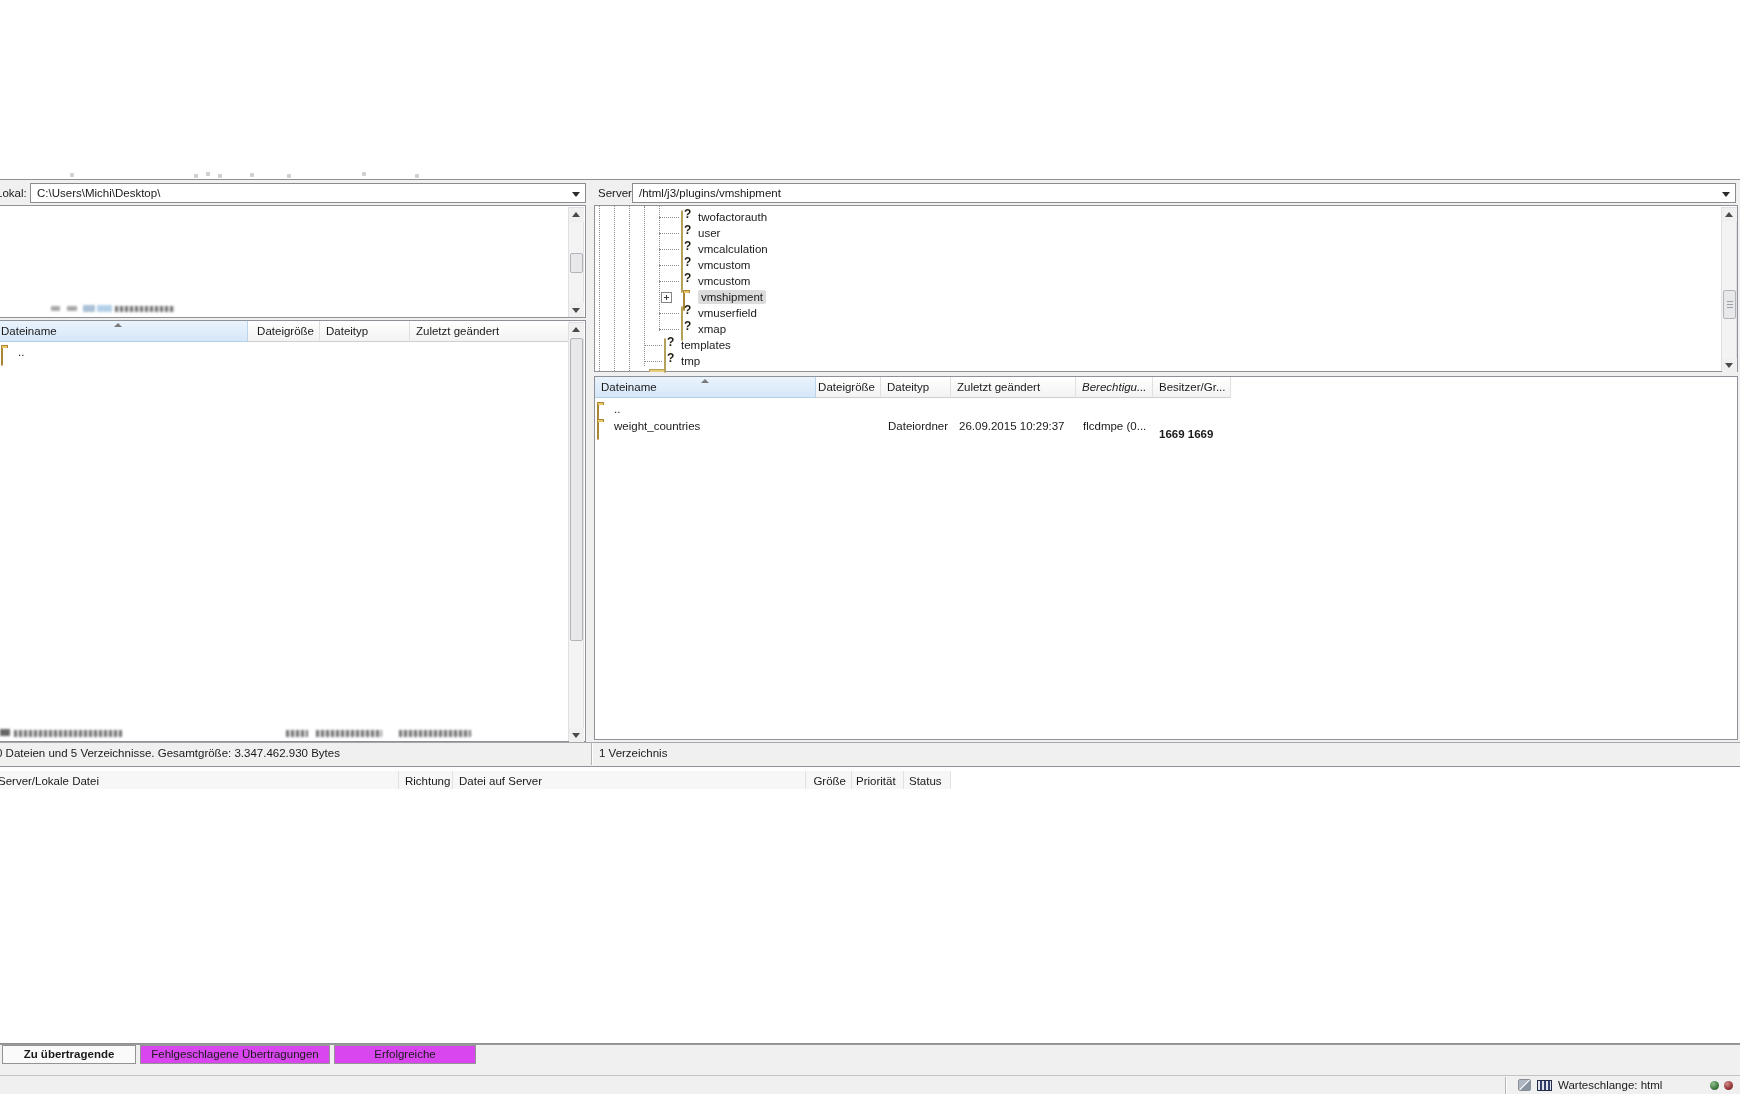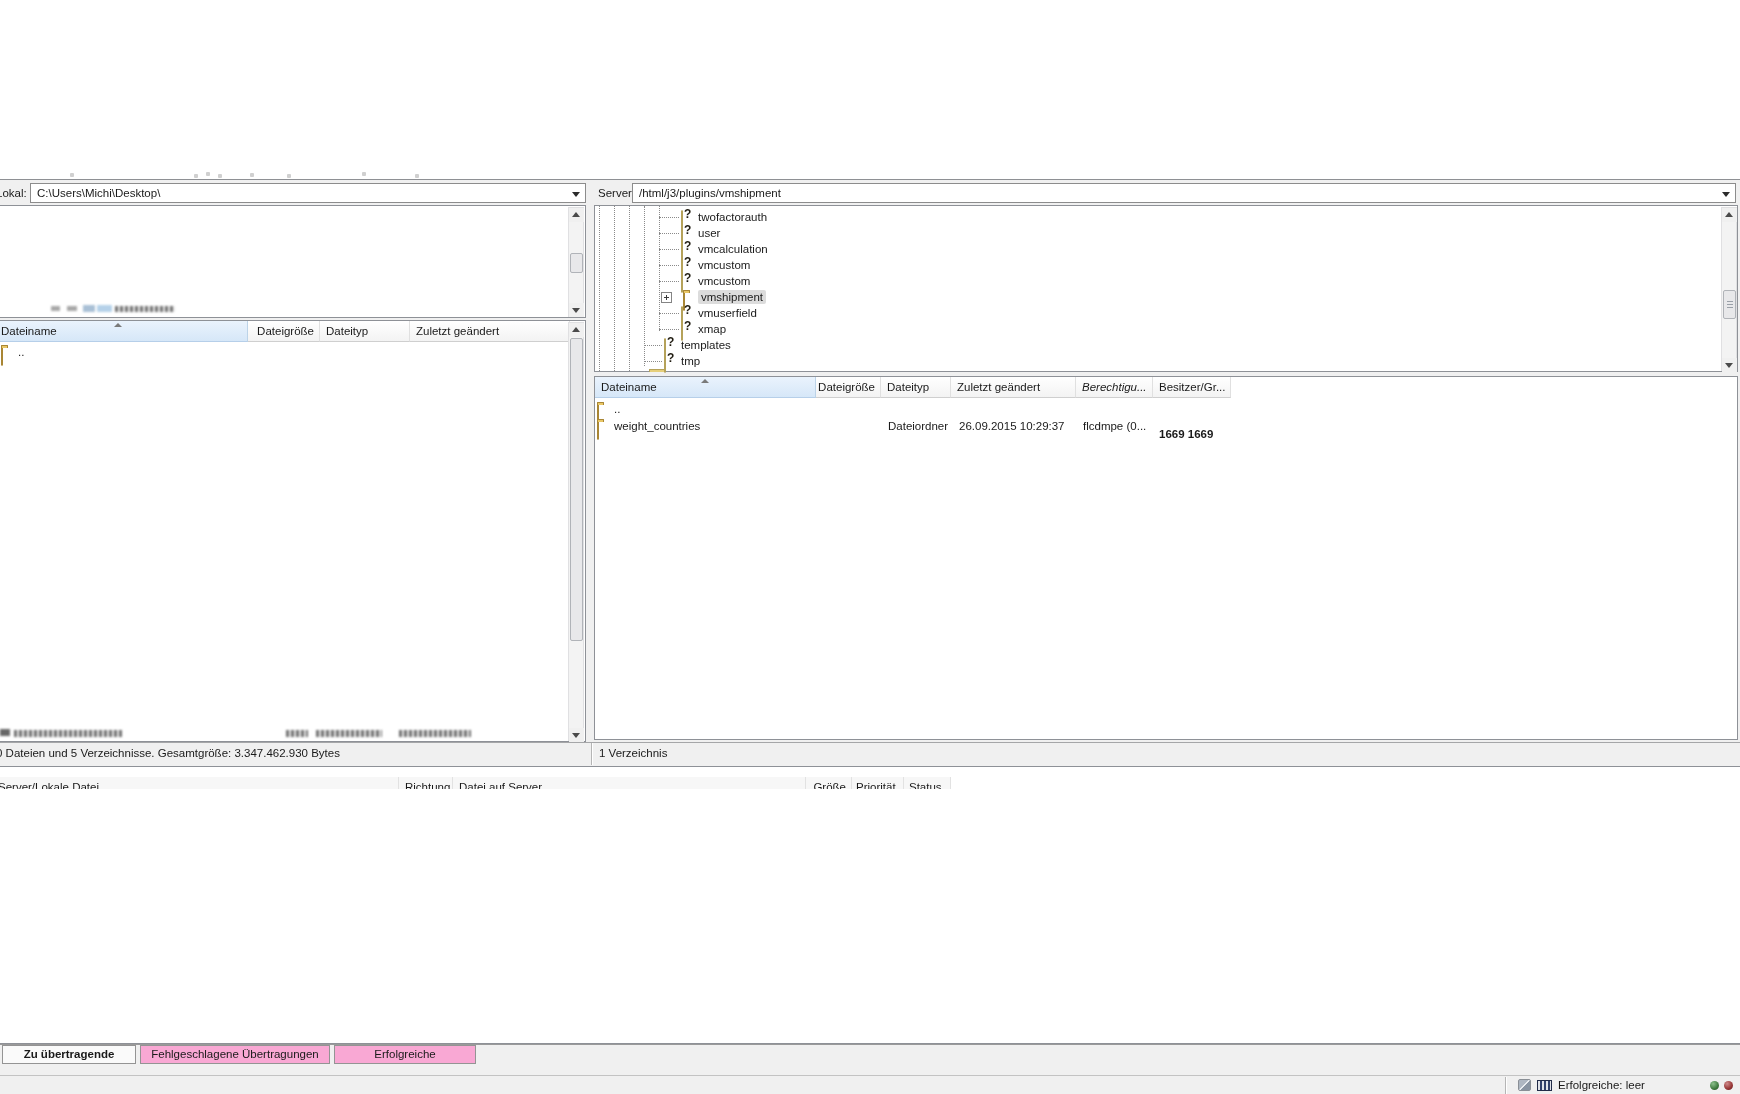--- a/index.html
+++ b/index.html
@@ -42,21 +42,21 @@
   
   .lrow .name{font-size:11.5px;white-space:nowrap;}
   .cell{position:absolute;font-size:11.5px;white-space:nowrap;overflow:hidden;}
   
   .statusbar{background:#f0f0f0;border-top:1px solid #a5a6a8;box-sizing:border-box;}
   .vsep{width:1px;background:#b5b5b5;box-shadow:1px 0 0 #ffffff;}
   
   .qhcell{position:absolute;top:0;height:22px;box-sizing:border-box;background:#f7f7f7;border-right:1px solid #e2e2e2;
           border-bottom:1px solid #dedede;font-size:11.5px;line-height:21px;overflow:hidden;}
   
-  .tab{position:absolute;top:0;height:19px;box-sizing:border-box;border:1px solid #949494;background:#f9a8d4;
+  .tab{position:absolute;top:0;height:19px;box-sizing:border-box;border:1px solid #949494;background:#d946ef;
        font-size:11.5px;line-height:17px;text-align:center;overflow:hidden;}
   .tab.active{background:#fafafa;font-weight:bold;}
   
   .redact{filter:blur(0.8px);opacity:.85;}
   .pix{background:repeating-linear-gradient(90deg,#5a5a5a 0 3px,rgba(90,90,90,.15) 3px 5px);}
   .speck{position:absolute;width:4px;height:4px;background:#a9a9a9;opacity:.55;border-radius:1px;}
   .dot{position:absolute;width:9px;height:9px;border-radius:50%;}
 </style>
 </head>
 <body>
@@ -258,21 +258,21 @@
   </div>
 </div>
 
 <div class="abs statusbar" style="left:0;top:742px;width:1740px;height:23px;">
   <span class="abs txt" style="left:-4px;top:4px;">0 Dateien und 5 Verzeichnisse. Gesamtgröße: 3.347.462.930 Bytes</span>
   <span class="abs vsep" style="left:591px;top:0;height:22px;"></span>
   <span class="abs txt" style="left:599px;top:4px;">1 Verzeichnis</span>
 </div>
 
 <div class="abs pane" style="left:-2px;top:766px;width:1744px;height:278px;">
-  <div class="abs" style="left:0;top:10px;width:1652px;height:22px;">
+  <div class="abs" style="left:0;top:4px;width:1652px;height:22px;">
     <div class="qhcell" style="left:0;width:400px;">
       <div style="padding-left:0;margin-left:-1px;">Server/Lokale Datei</div>
     </div>
     <div class="qhcell" style="left:400px;width:54px;">
         <div style="padding-left:6px;">Richtung</div>
       </div>
     <div class="qhcell" style="left:454px;width:353px;">
         <div style="padding-left:6px;">Datei auf Server</div>
       </div>
     <div class="qhcell" style="left:807px;width:46px;text-align:right;padding-right:5px;"><span>Größe</span></div>
@@ -289,16 +289,16 @@
 <div class="abs" style="left:0;top:1044px;width:1740px;height:21px;border-top:1px solid #9a9a9a;">
   <div class="tab active" style="left:2px;width:134px;">Zu übertragende Dateien</div>
   <div class="tab" style="left:140px;width:190px;">Fehlgeschlagene Übertragungen</div>
   <div class="tab" style="left:334px;width:142px;">Erfolgreiche Übertragungen</div>
 </div>
 
 <div class="abs statusbar" style="left:0;top:1075px;width:1740px;height:19px;border-top:1px solid #c3c3c3;">
   <span class="abs vsep" style="left:1505px;top:1px;height:17px;"></span>
   <span class="abs" style="left:1518px;top:3px;width:13px;height:12px;background:linear-gradient(135deg,#aeb7c2 0 45%,#e8ecf0 45% 55%,#8894a2 55%);border:1px solid #8a8f96;border-radius:2px;box-sizing:border-box;"></span>
   <span class="abs" style="left:1537px;top:4px;width:15px;height:11px;background:#31406a;border:1px solid #222c49;box-sizing:border-box;background-image:repeating-linear-gradient(90deg,rgba(255,255,255,.85) 0 2px,transparent 2px 4px),repeating-linear-gradient(0deg,transparent 0 2px,rgba(49,64,106,1) 2px 4px);"></span>
-  <span class="abs txt" style="left:1558px;top:3px;">Erfolgreiche: leer</span>
+  <span class="abs txt" style="left:1558px;top:3px;">Warteschlange: html</span>
   <span class="dot" style="left:1710px;top:1081px;background:radial-gradient(circle at 35% 30%,#8cc08c,#3f7a3f 60%,#254c25);position:fixed;"></span>
   <span class="dot" style="left:1724px;top:1081px;background:radial-gradient(circle at 35% 30%,#cf8a8a,#963434 60%,#5c1d1d);position:fixed;"></span>
 </div>
 
 </body></html>

